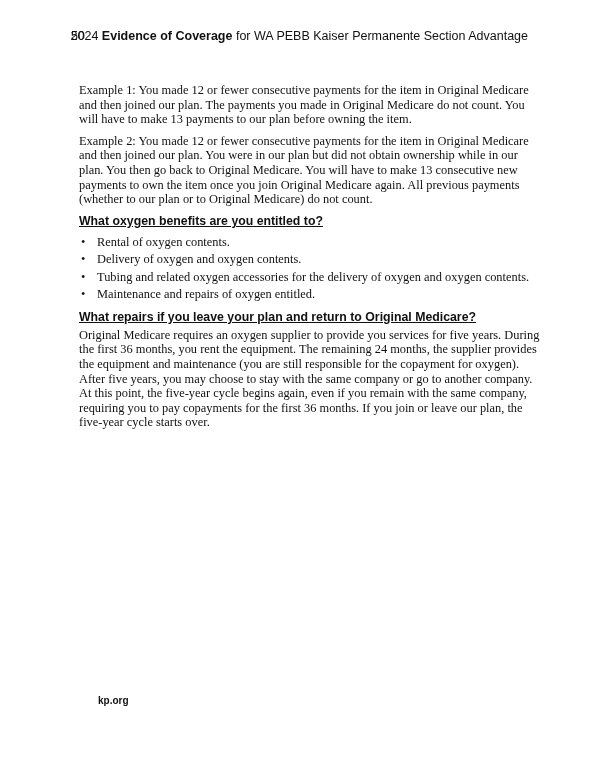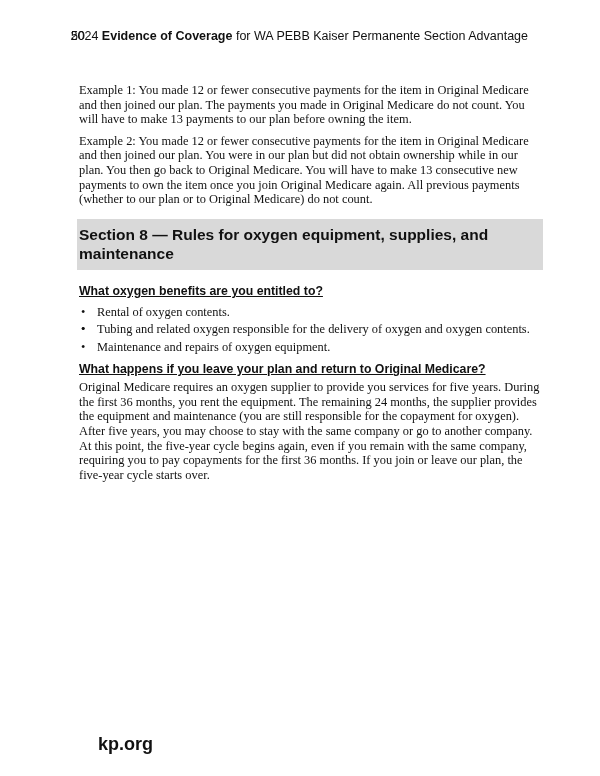--- a/index.html
+++ b/index.html
@@ -20,42 +20,41 @@
   .section-bar {
     background: #d9d9d9; margin: 12px -2px 14px -2px; padding: 6px 0 7px 2px;
     font-size: 15.5px; font-weight: bold; line-height: 19px;
   }
   h3.sub { margin: 0 0 3px 0; font-size: 12.3px; font-weight: bold; line-height: 15px; text-decoration: underline; }
 
   ul.bullets { list-style: none; margin: 6px 0 8px 0; padding: 0; }
   ul.bullets li { position: relative; padding-left: 18px; font-size: 12.4px; line-height: 14.5px; margin-bottom: 3px; }
   ul.bullets li .dot { position: absolute; left: 2px; top: 0; }
 
-  .footer { position: absolute; left: 71px; top: 734px; font-size: 18px; font-weight: bold; padding-left: 27px; }
+  .footer { position: absolute; left: 71px; top: 695px; font-size: 10px; font-weight: bold; padding-left: 27px; }
 </style>
 </head>
 <body>
 
 <div class="page-number sans">50</div>
 
 <div class="header-right sans">
   <div><span>2024 </span><b>Evidence of Coverage</b><span> for WA PEBB Kaiser Permanente Section Advantage</span></div>
 </div>
 
 <div class="content">
   <p class="body serif">Example 1: You made 12 or fewer consecutive payments for the item in Original Medicare and then joined our plan. The payments you made in Original Medicare do not count. You will have to make 13 payments to our plan before owning the item.</p>
   <p class="body serif">Example 2: You made 12 or fewer consecutive payments for the item in Original Medicare and then joined our plan. You were in our plan but did not obtain ownership while in our plan. You then go back to Original Medicare. You will have to make 13 consecutive new payments to own the item once you join Original Medicare again. All previous payments (whether to our plan or to Original Medicare) do not count.</p>
 
-  <div class="section-bar sans">Section 8 — Rules for oxygen equipment, supplies, and maintenance</div>
 
   <h3 class="sub sans">What oxygen benefits are you entitled to?</h3>
   <ul class="bullets serif">
     <li><span class="dot">•</span><span>Rental of oxygen contents.</span></li>
-    <li><span class="dot">•</span></li>
-    <li><span class="dot">•</span><span>Tubing and related oxygen responsible for the delivery of oxygen and oxygen contents.</span></li>
-    <li><span class="dot">•</span><span>Maintenance and repairs of oxygen equipment.</span></li>
+    <li><span class="dot">•</span><span>Delivery of oxygen and oxygen contents.</span></li>
+    <li><span class="dot">•</span><span>Tubing and related oxygen accessories for the delivery of oxygen and oxygen contents.</span></li>
+    <li><span class="dot">•</span><span>Maintenance and repairs of oxygen entitled.</span></li>
   </ul>
 
-  <h3 class="sub sans">What happens if you leave your plan and return to Original Medicare?</h3>
+  <h3 class="sub sans">What repairs if you leave your plan and return to Original Medicare?</h3>
   <p class="body serif">Original Medicare requires an oxygen supplier to provide you services for five years. During the first 36 months, you rent the equipment. The remaining 24 months, the supplier provides the equipment and maintenance (you are still responsible for the copayment for oxygen). After five years, you may choose to stay with the same company or go to another company. At this point, the five-year cycle begins again, even if you remain with the same company, requiring you to pay copayments for the first 36 months. If you join or leave our plan, the five-year cycle starts over.</p>
 </div>
 
 <div class="footer sans">kp.org</div>
 
 </body></html>

